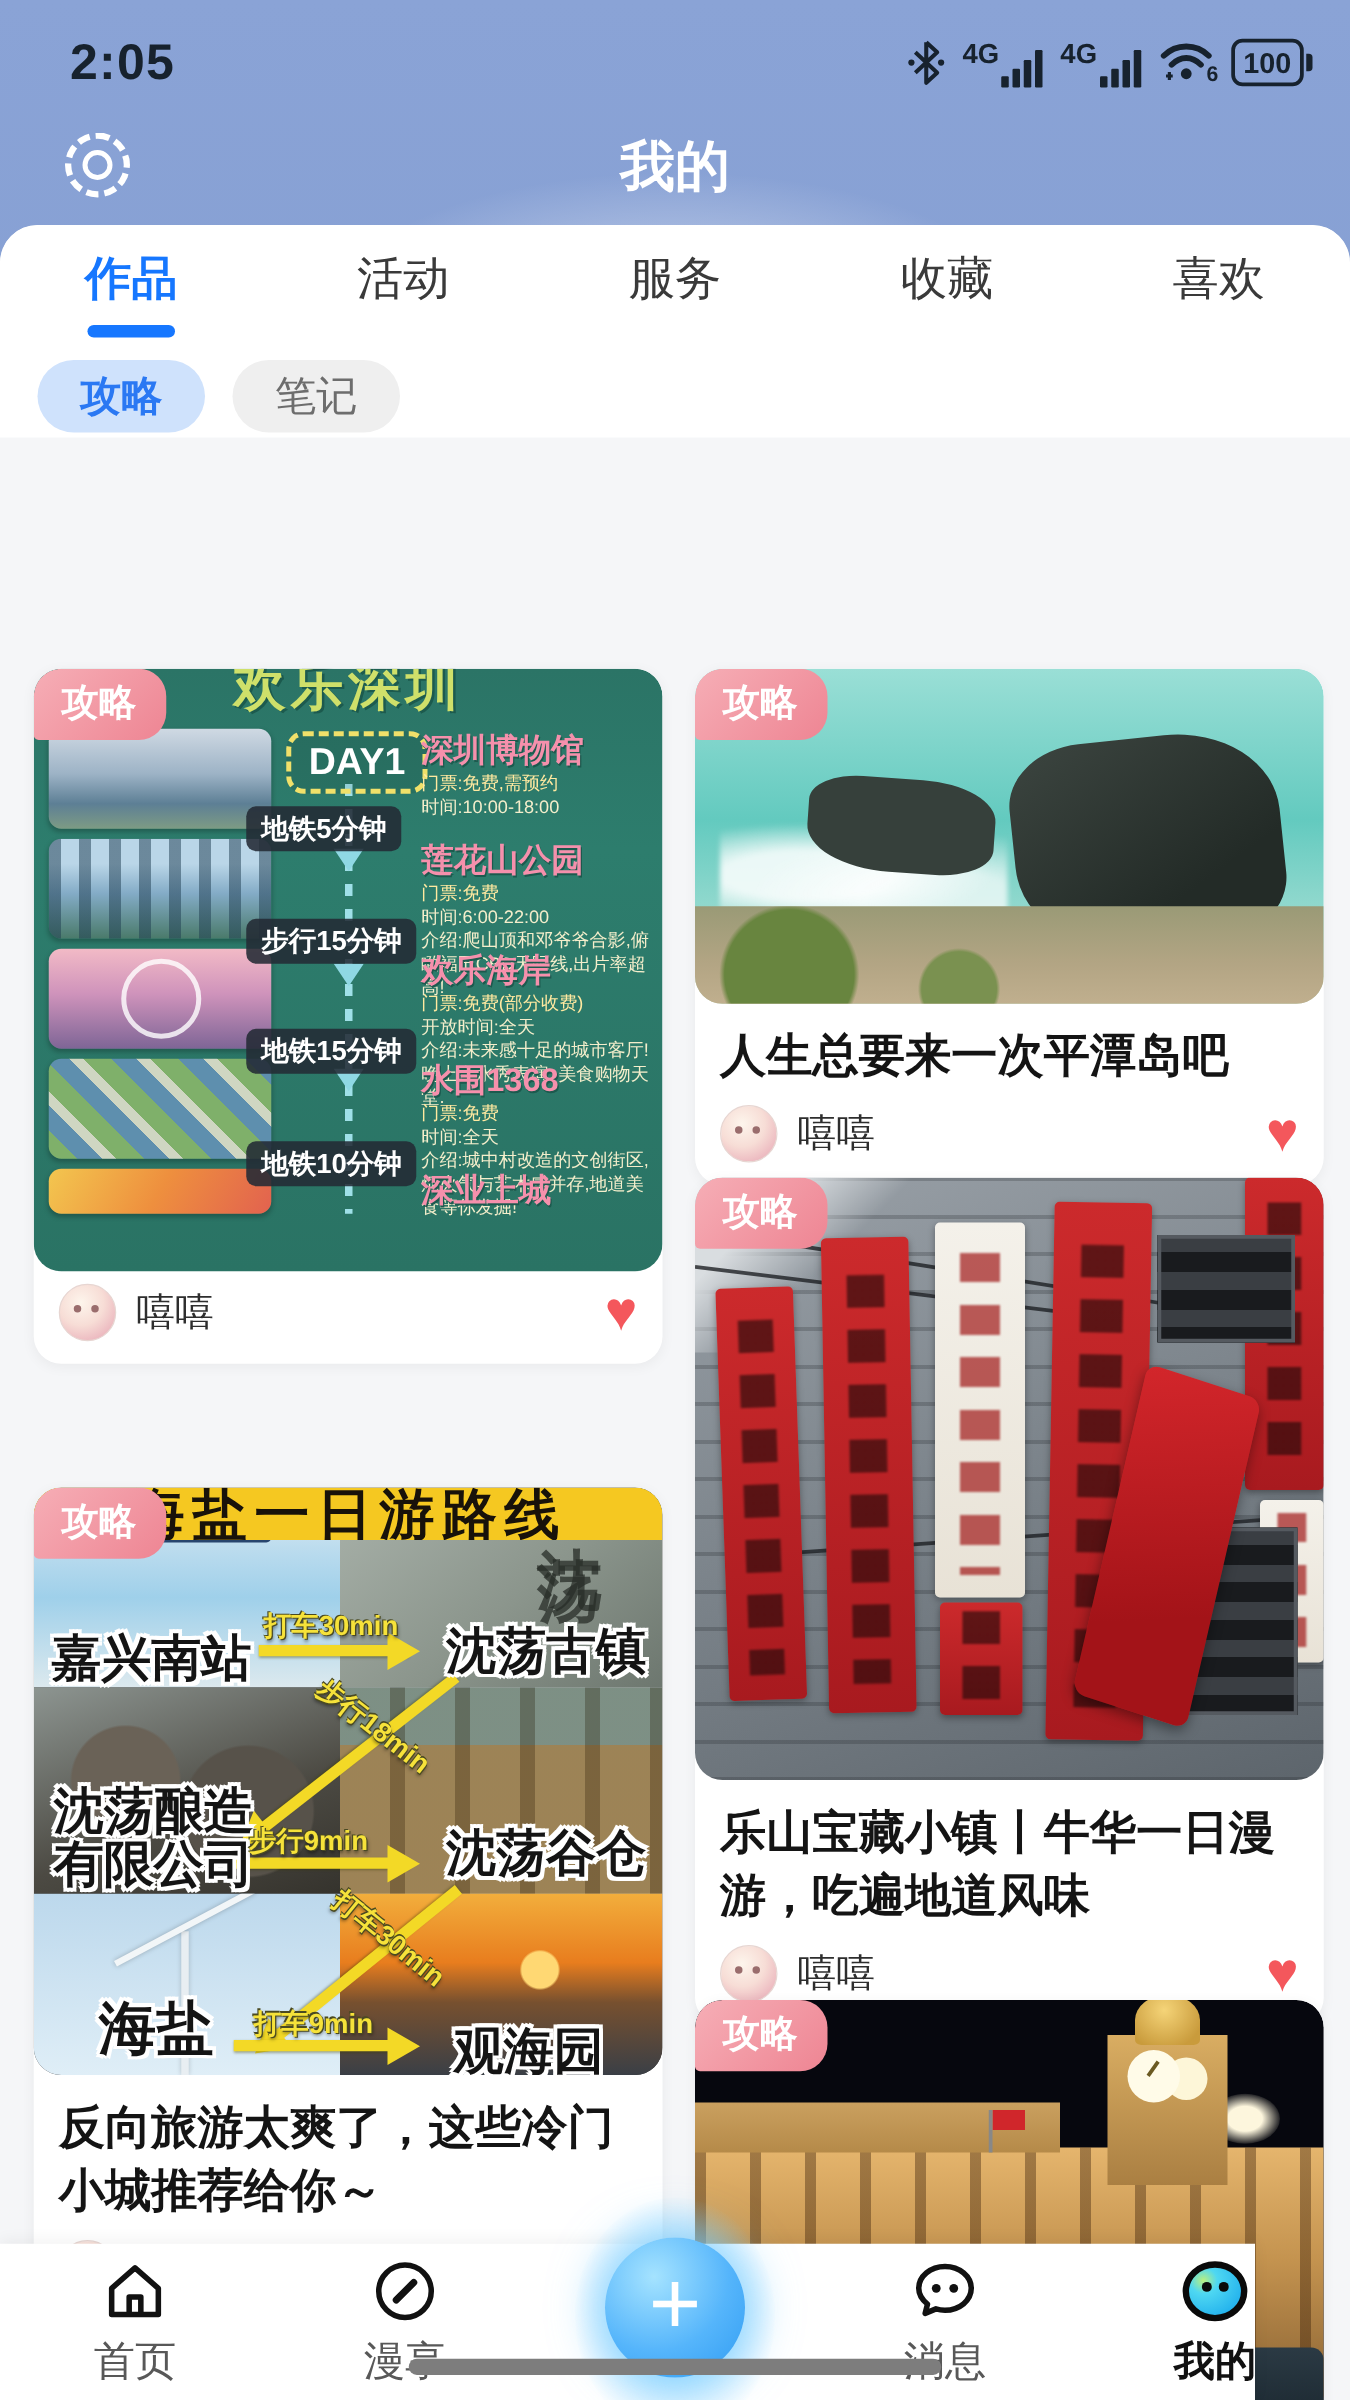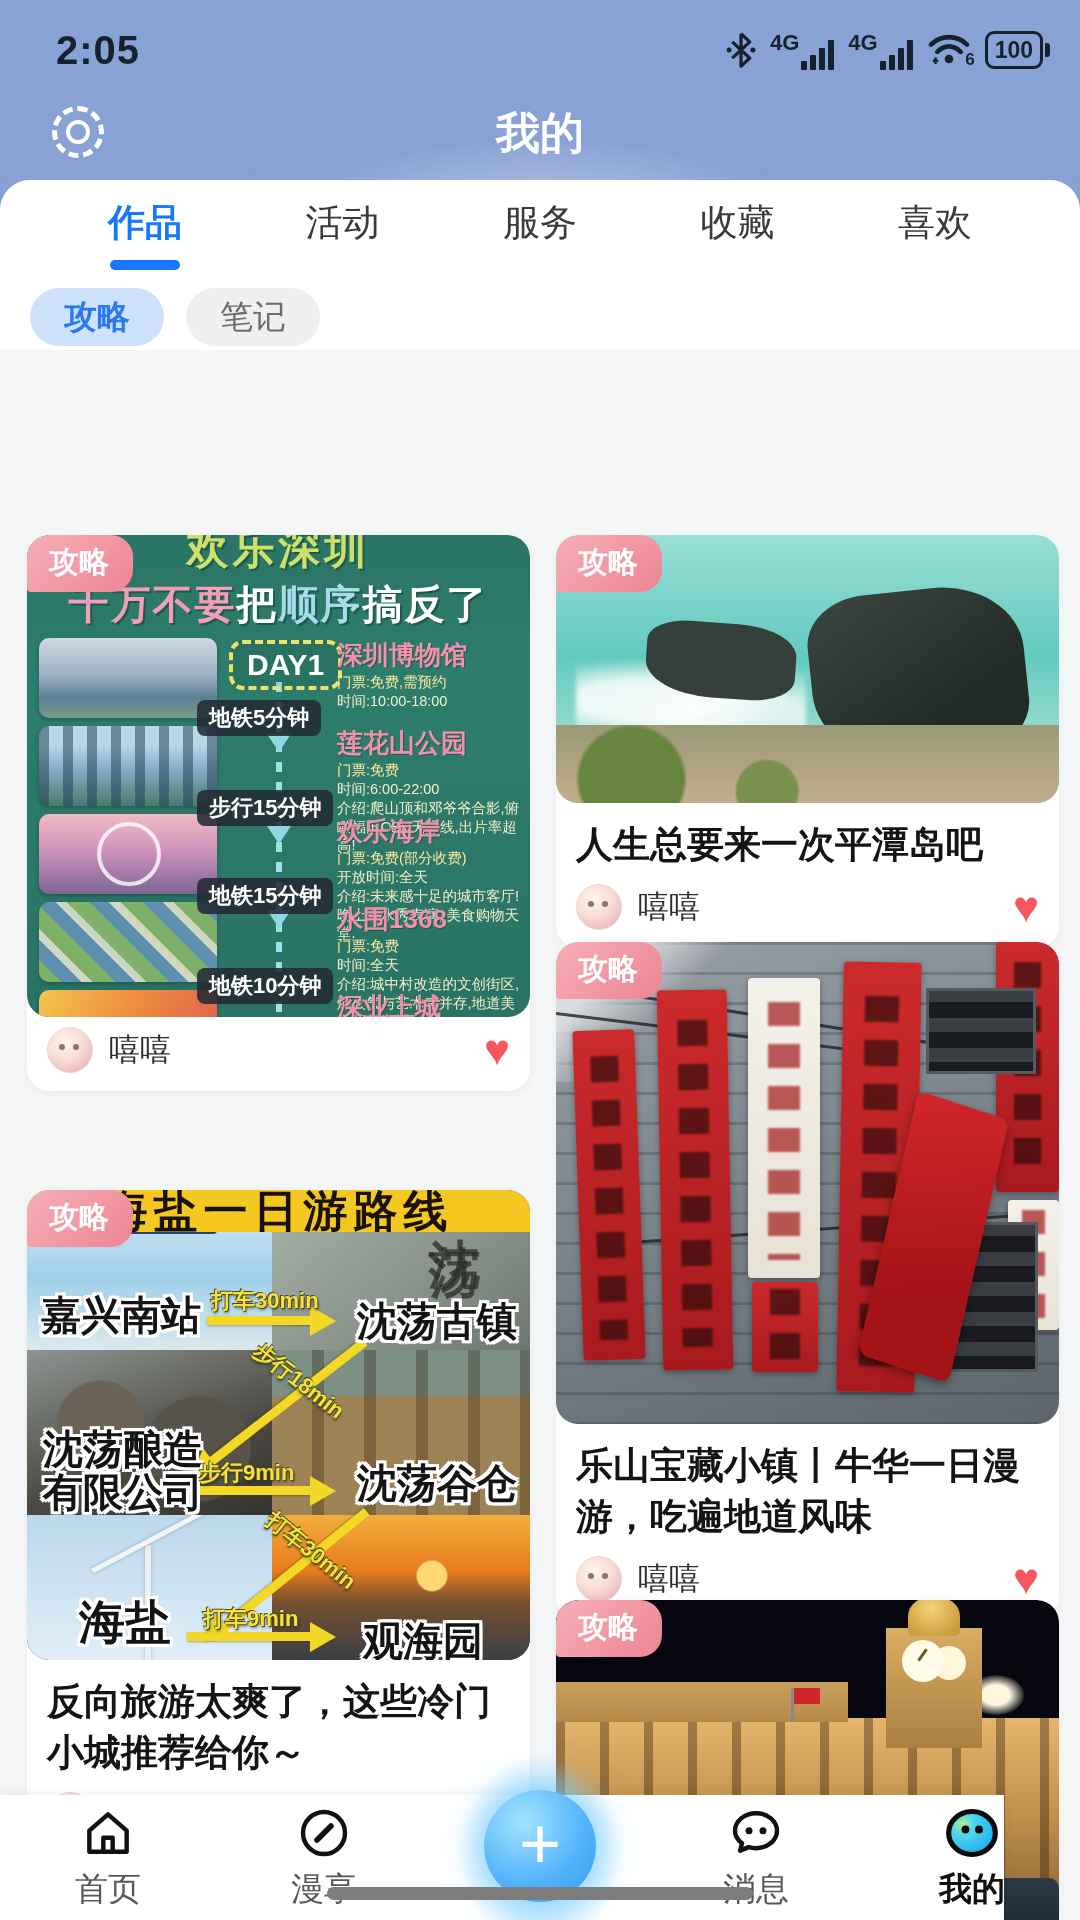--- a/index.html
+++ b/index.html
@@ -33,21 +33,21 @@
   .gear { position:absolute; left:52px; top:6px; width:52px; height:52px; border:5px dashed #fff; border-radius:50%; }
   .gear::after { content:""; position:absolute; left:50%; top:50%; width:16px; height:16px; margin:-12px 0 0 -12px;
                  border:4px solid #fff; border-radius:50%; }
   .htitle { position:absolute; left:0; right:0; top:4px; text-align:center; color:#fff; font-size:44px; font-weight:700; }
 
   
   .panel { position:absolute; left:0; top:180px; width:1080px; height:1740px; background:#f5f6f8;
            border-radius:30px 30px 0 0; overflow:hidden; }
   .panel-top { position:absolute; left:0; top:0; width:100%; height:170px; background:#fff; border-radius:30px 30px 0 0; }
 
-  .tabs { position:absolute; left:0; top:18px; width:100%; display:flex; justify-content:space-between; padding:0 108px;text-align:center; }
+  .tabs { position:absolute; left:0; top:18px; width:100%; display:flex; justify-content:space-between; padding:0 68px;text-align:center; }
   .tab { position:relative; font-size:37px; color:#3a3a3a; font-weight:500; padding-bottom:22px; }
   .tab.active { color:#1677ff; font-weight:700; }
   .tab.active .tab-underline { content:""; position:absolute; left:50%; bottom:0; transform:translateX(-50%);
         width:70px; height:10px; border-radius:6px; background:#1677ff; }
   .chips { position:absolute; left:30px; top:108px; display:flex; gap:22px; }
   .chip { height:58px; padding:0 34px; border-radius:30px; font-size:33px; display:flex; align-items:center;
           background:#efefef; color:#6d6d6d; }
   .chip.active { background:#cfe2fc; color:#2a78f3; font-weight:600; }
 
   
@@ -289,23 +289,20 @@
       <div class="chip active">攻略</div>
       <div class="chip">笔记</div>
     </div>
 
     <div class="feed">
 
       <article class="card l1">
         <div class="imgwrap ig">
           <span class="badge">攻略</span>
           <div class="ig-t1">欢乐深圳</div>
-          <div class="ig-t2">
-            <span class="p1">千万不要</span><span class="p2">把</span><span class="p3">顺序</span><span class="p4">搞反了</span>
-          </div>
           <div class="ig-body">
             <div class="ig-line"></div>
             <div class="ig-arrow" style="top:96px"></div>
             <div class="ig-arrow" style="top:188px"></div>
             <div class="ig-arrow" style="top:272px"></div>
             <div class="ig-day">DAY1</div>
             <div class="ig-ph ph-museum" style="top:0"></div>
             <div class="ig-ph ph-sky2" style="top:88px"></div>
             <div class="ig-ph ph-ferris" style="top:176px"></div>
             <div class="ig-ph ph-aerial" style="top:264px"></div>
@@ -398,21 +395,21 @@
               <span>海盐一日游路线</span>
             </div>
           <div class="cell c-station"></div>
           <div class="cell c-wall">
               <span class="wtxt">沈荡</span>
             </div>
           <div class="cell c-vats"></div>
           <div class="cell c-silos"></div>
           <div class="cell c-turbine"></div>
           <div class="cell c-sunset"></div>
-          <div class="cg-label" style="left:14px;top:104px">嘉兴南站</div>
+          <div class="cg-label" style="left:14px;top:116px">嘉兴南站</div>
           <div class="cg-label" style="left:330px;top:110px">沈荡古镇</div>
           <div class="cg-label" style="left:16px;top:238px"><span>沈荡酿造</span><br><span>有限公司</span></div>
           <div class="cg-label" style="left:330px;top:272px">沈荡谷仓</div>
           <div class="cg-label" style="left:52px;top:408px;font-size:46px">海盐</div>
           <div class="cg-label" style="left:336px;top:430px">观海园</div>
           <div class="cg-arrow" style="left:180px;top:126px;width:120px"></div>
           <div class="cg-route" style="left:184px;top:96px">打车30min</div>
           <div class="cg-arrow" style="left:150px;top:212px;width:210px;transform:rotate(142deg)"></div>
           <div class="cg-route" style="left:218px;top:176px;transform:rotate(38deg)">步行18min</div>
           <div class="cg-arrow" style="left:160px;top:296px;width:140px"></div>

